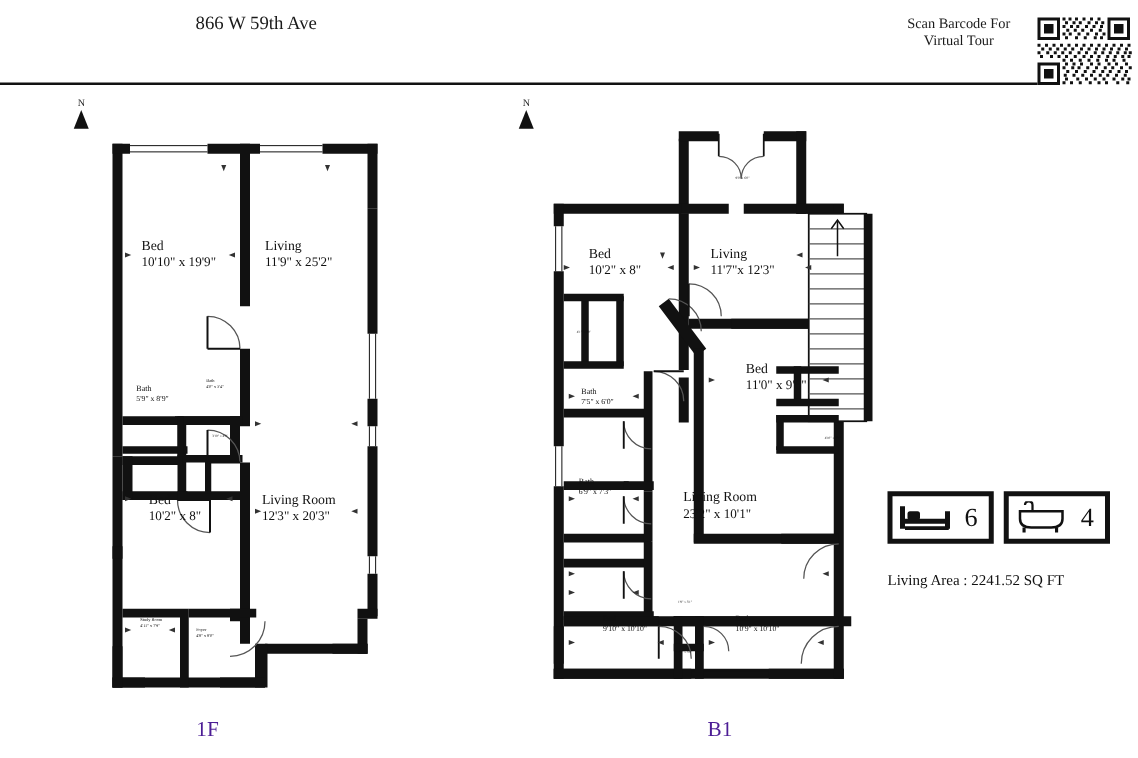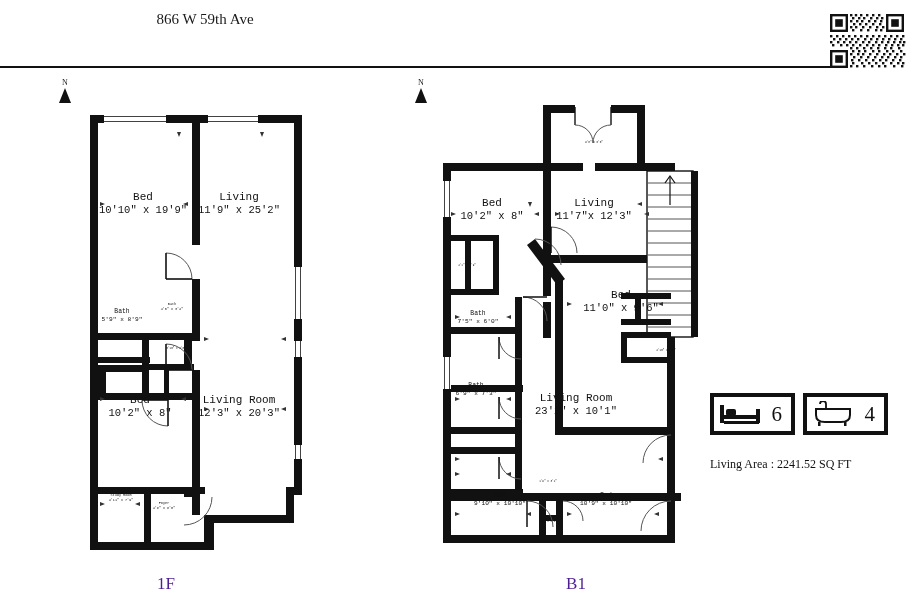--- a/index.html
+++ b/index.html
@@ -37,22 +37,22 @@
     border-left:6px solid transparent; border-right:6px solid transparent;
     border-bottom:15px solid #111;
   }
 
   
   .plan { position:absolute; }
   .plan svg { display:block; }
 
   
   .rlabel {
-    position:absolute; text-align:center; color:#111;
-    font-family:Liberation Mono, monospace; white-space:nowrap;
+    position:absolute; color:#111;
+    font-family:Liberation Serif, serif; white-space:nowrap;
     transform:translate(-50%,-50%);
   }
   .rlabel .nm { display:block; }
   .rlabel .dm { display:block; }
   .rlabel.big { font-size:10.5px; line-height:13px; }
   .rlabel.big .nm { font-size:11px; }
   .rlabel.mid { font-size:6.2px; line-height:8px; }
   .rlabel.mid .nm { font-size:6.4px; }
   .rlabel.tiny { font-size:3.4px; line-height:4.6px; }
   .rlabel.tiny .nm { font-size:3.5px; }
@@ -80,20 +80,24 @@
 </style>
 </head>
 <body>
 
 <div id="sheet">
 
   <div class="addr">
     <div>866 W 59th Ave</div>
   </div>
 
+  <div class="scan">
+    <div>Scan Barcode For</div>
+    <div>Virtual Tour</div>
+  </div>
 
   <div class="qr">
     <svg width="78" height="58" viewBox="0 0 39 29">
       <rect x="0" y="0" width="39" height="29" fill="#fff"></rect>
       <g fill="#111">
 
         <rect x="1" y="1" width="9" height="9"></rect>
           <rect x="2.2" y="2.2" width="6.6" height="6.6" fill="#fff"></rect>
           <rect x="3.6" y="3.6" width="3.8" height="3.8"></rect>
 

